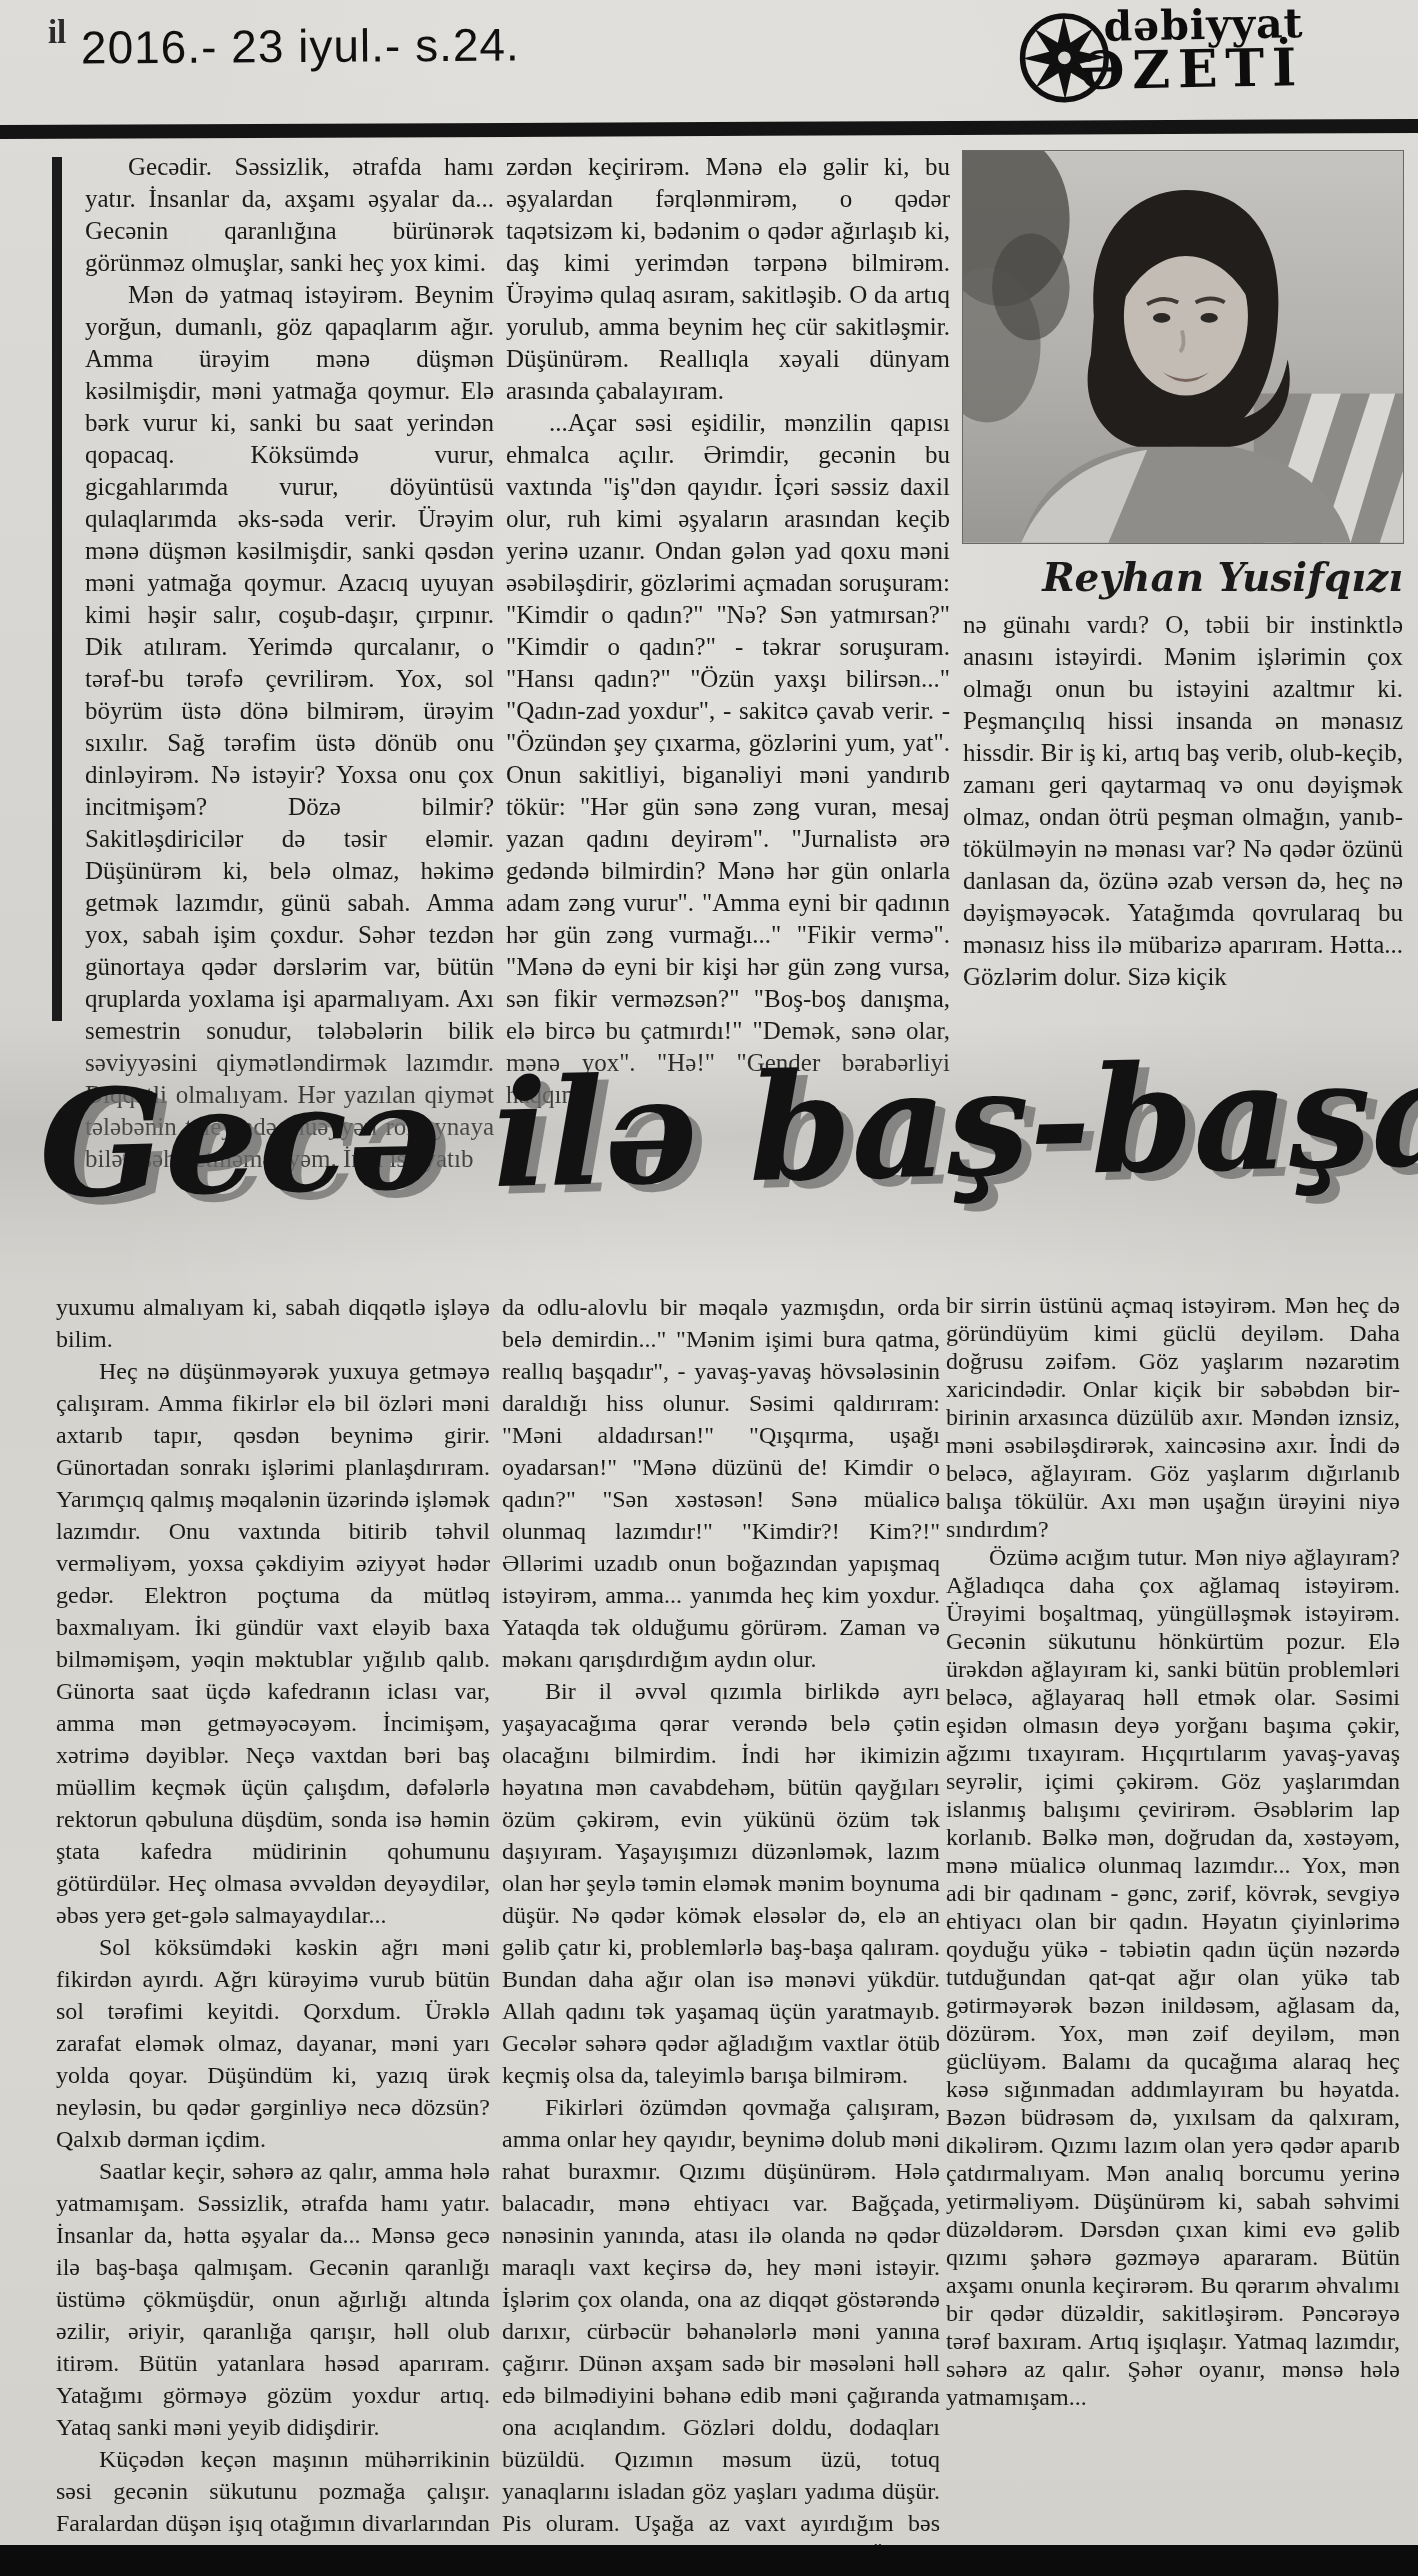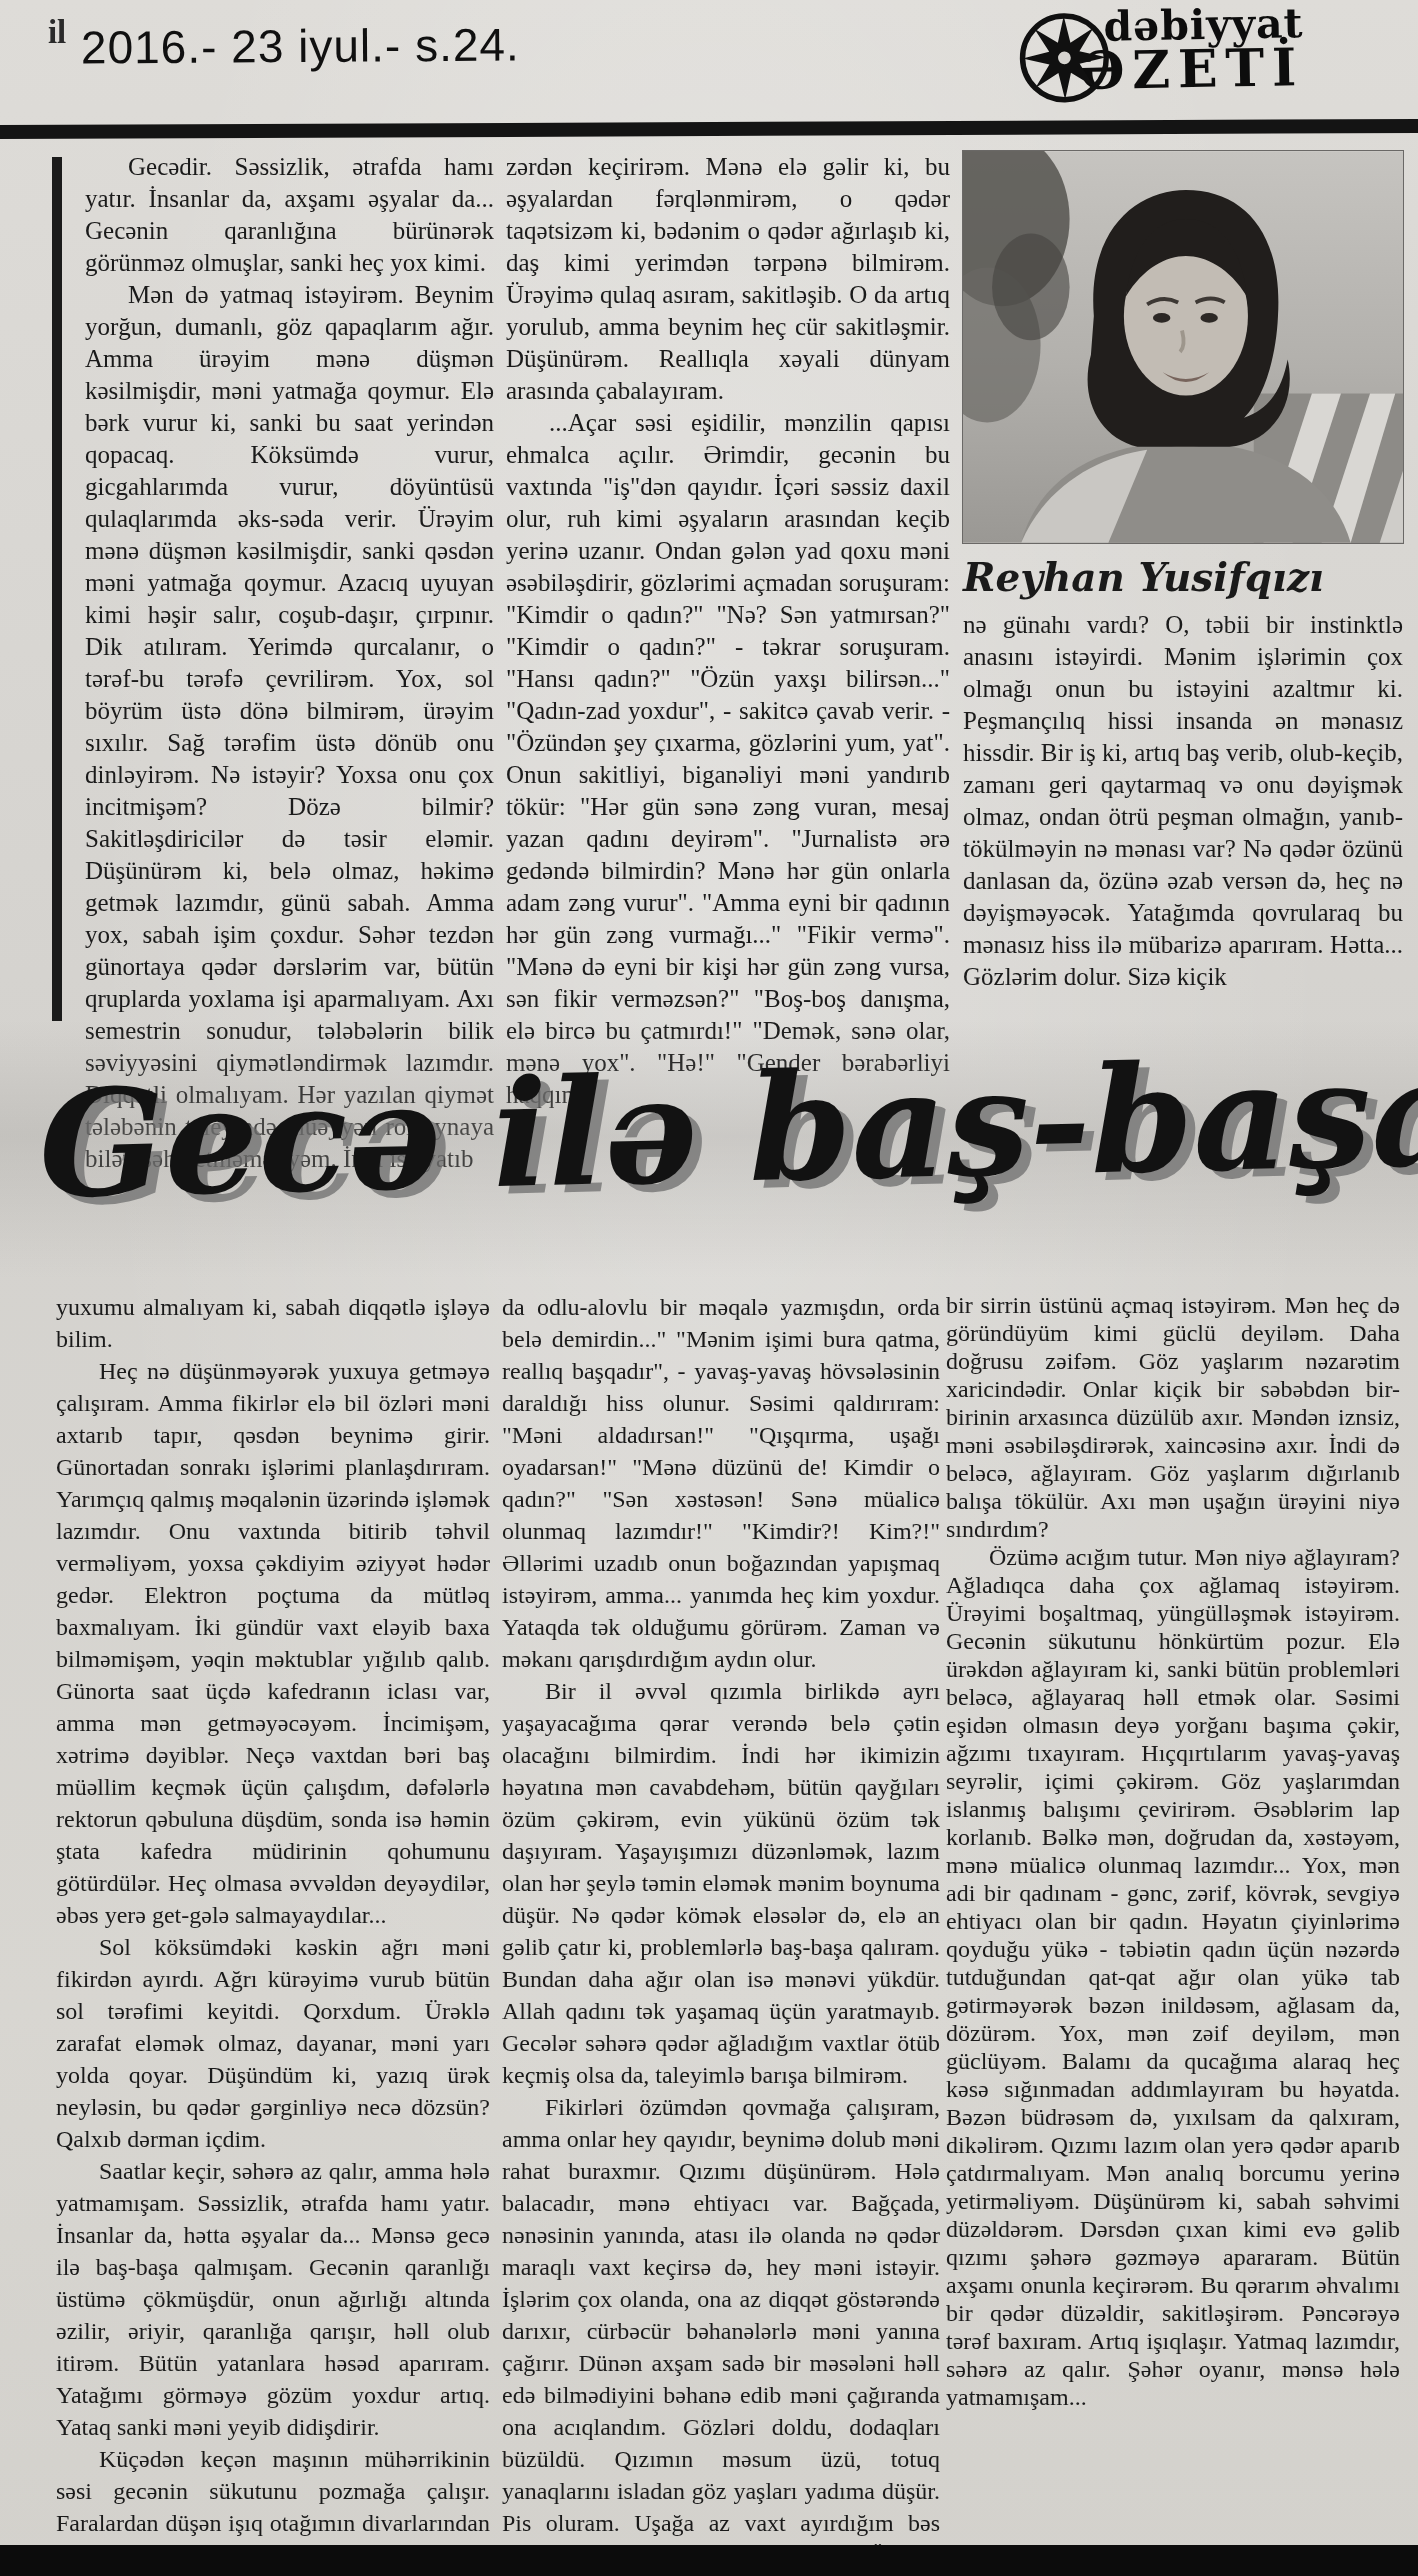--- a/index.html
+++ b/index.html
@@ -34,21 +34,21 @@
   .side-bar { position:absolute; left:52px; top:157px; width:9.7px; height:864px; background:#1b1b1b; }
   
   .col { position:absolute; text-align:justify; color:#1a1a1a; }
   .col p { margin:0; }
   .p-indent { text-indent:43px; }
   .col-tl { left:85px;  top:151px;  width:409px; font-size:25px; line-height:32px; }
   .col-tm { left:506px; top:151px;  width:444px; font-size:25px; line-height:32px; }
   .col-tr { left:963px; top:151px;  width:440px; }
   .tr-text { font-size:25px; line-height:32px; text-align:justify; }
   .photo-frame { width:440px; height:392px; outline:1px solid #6a6866; }
-  .caption { text-align:left; margin:11.6px 0 9.7px; }
+  .caption { text-align:right; margin:11.6px 0 9.7px; }
   .cap1 { font-family:"DejaVu Serif", serif; font-style:italic; font-weight:bold; font-size:39px; line-height:45px; }
   .cap2 { font-family:"DejaVu Serif", serif; font-style:italic; font-weight:bold; font-size:45px; line-height:50px; letter-spacing:1.9px; }
   
   .title-band { position:absolute; left:0; top:1020px; width:1419px; height:258px;
     background:linear-gradient(180deg, rgba(180,178,174,0.0), rgba(165,163,159,0.35) 45%, rgba(180,178,174,0.0)); }
   .headline {
     position:absolute; left:39px; top:1033px; width:1341px; z-index:2;
     text-align:center; white-space:nowrap;
     font-family:"DejaVu Serif", serif; font-style:italic; font-weight:bold;
     font-size:147px; line-height:194px; color:#121212;

